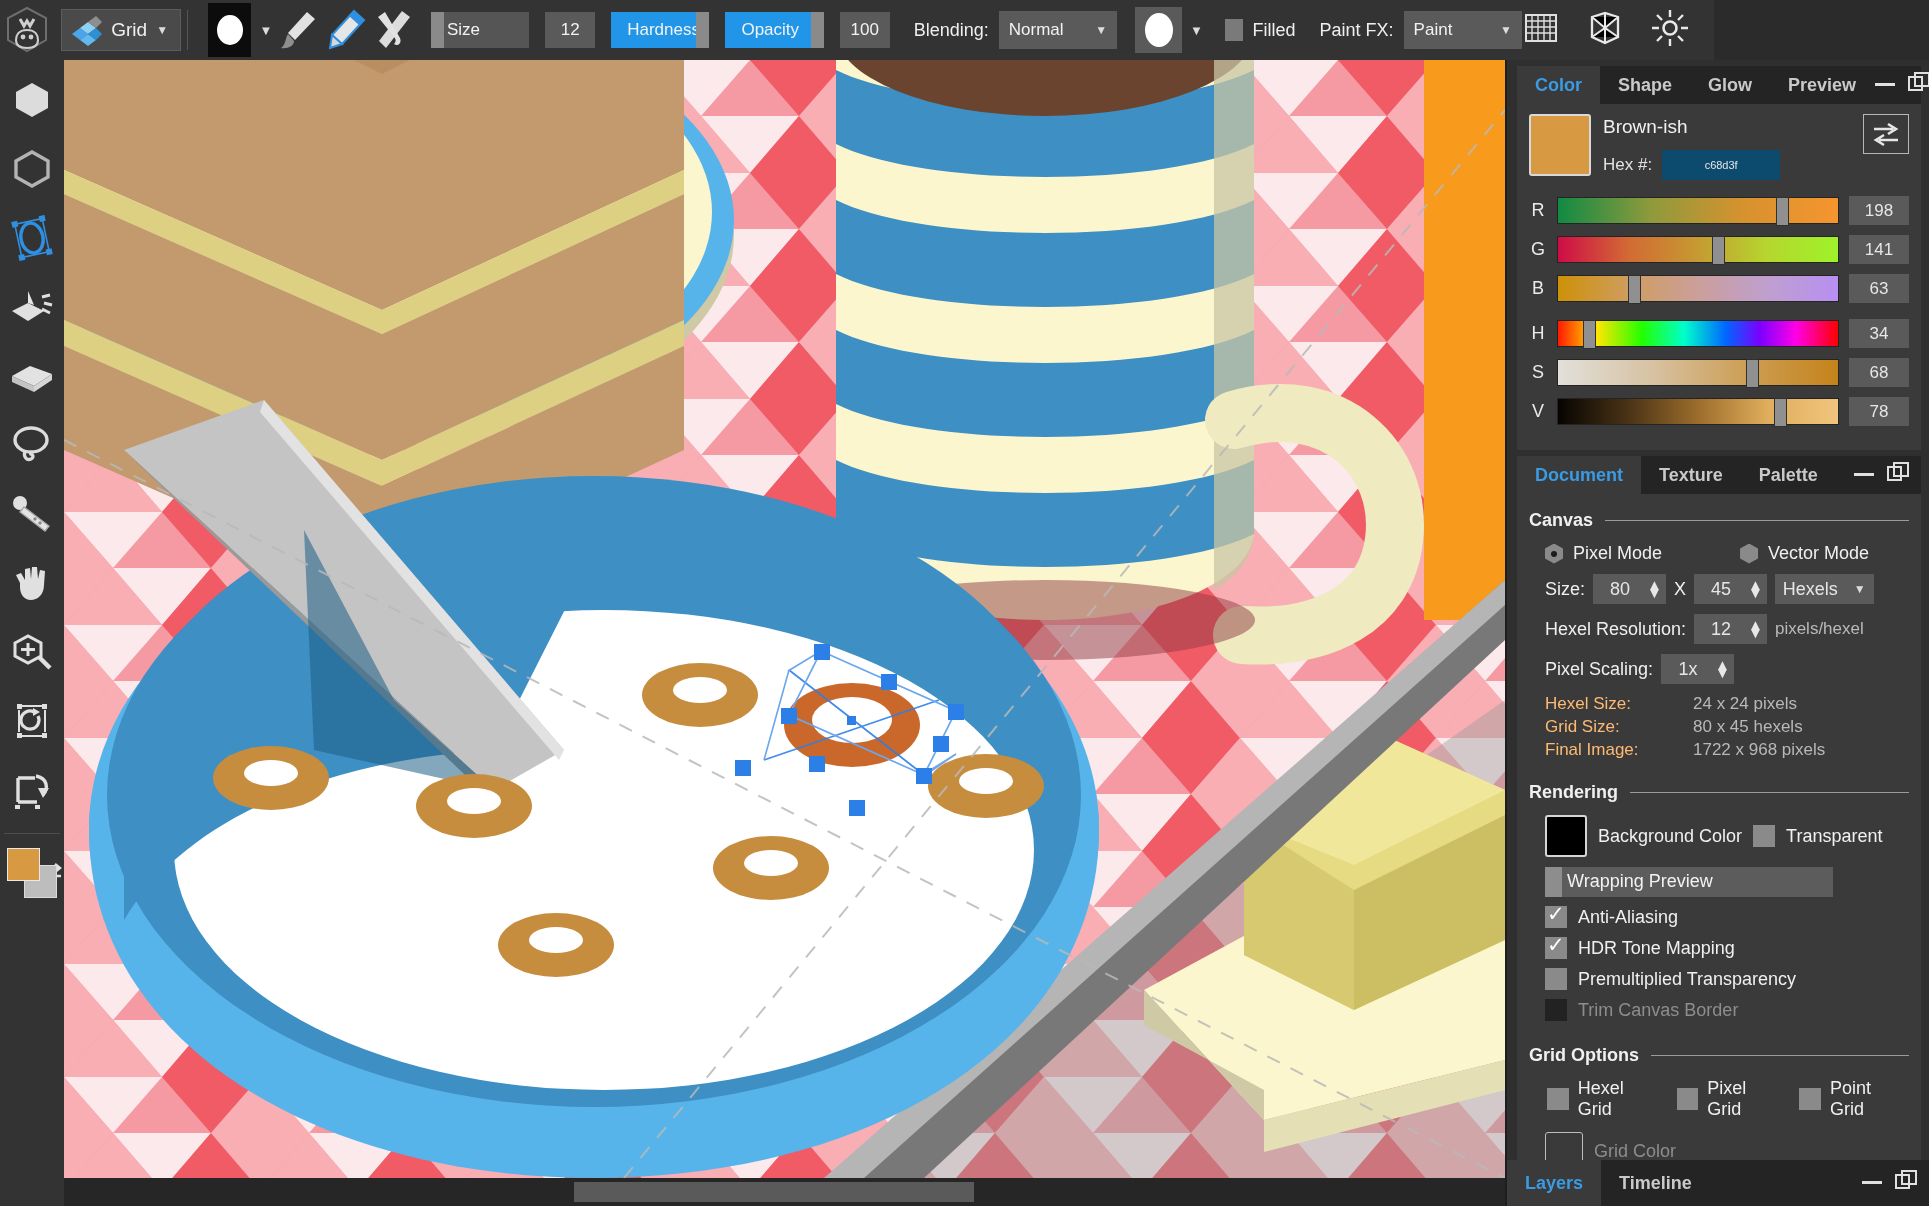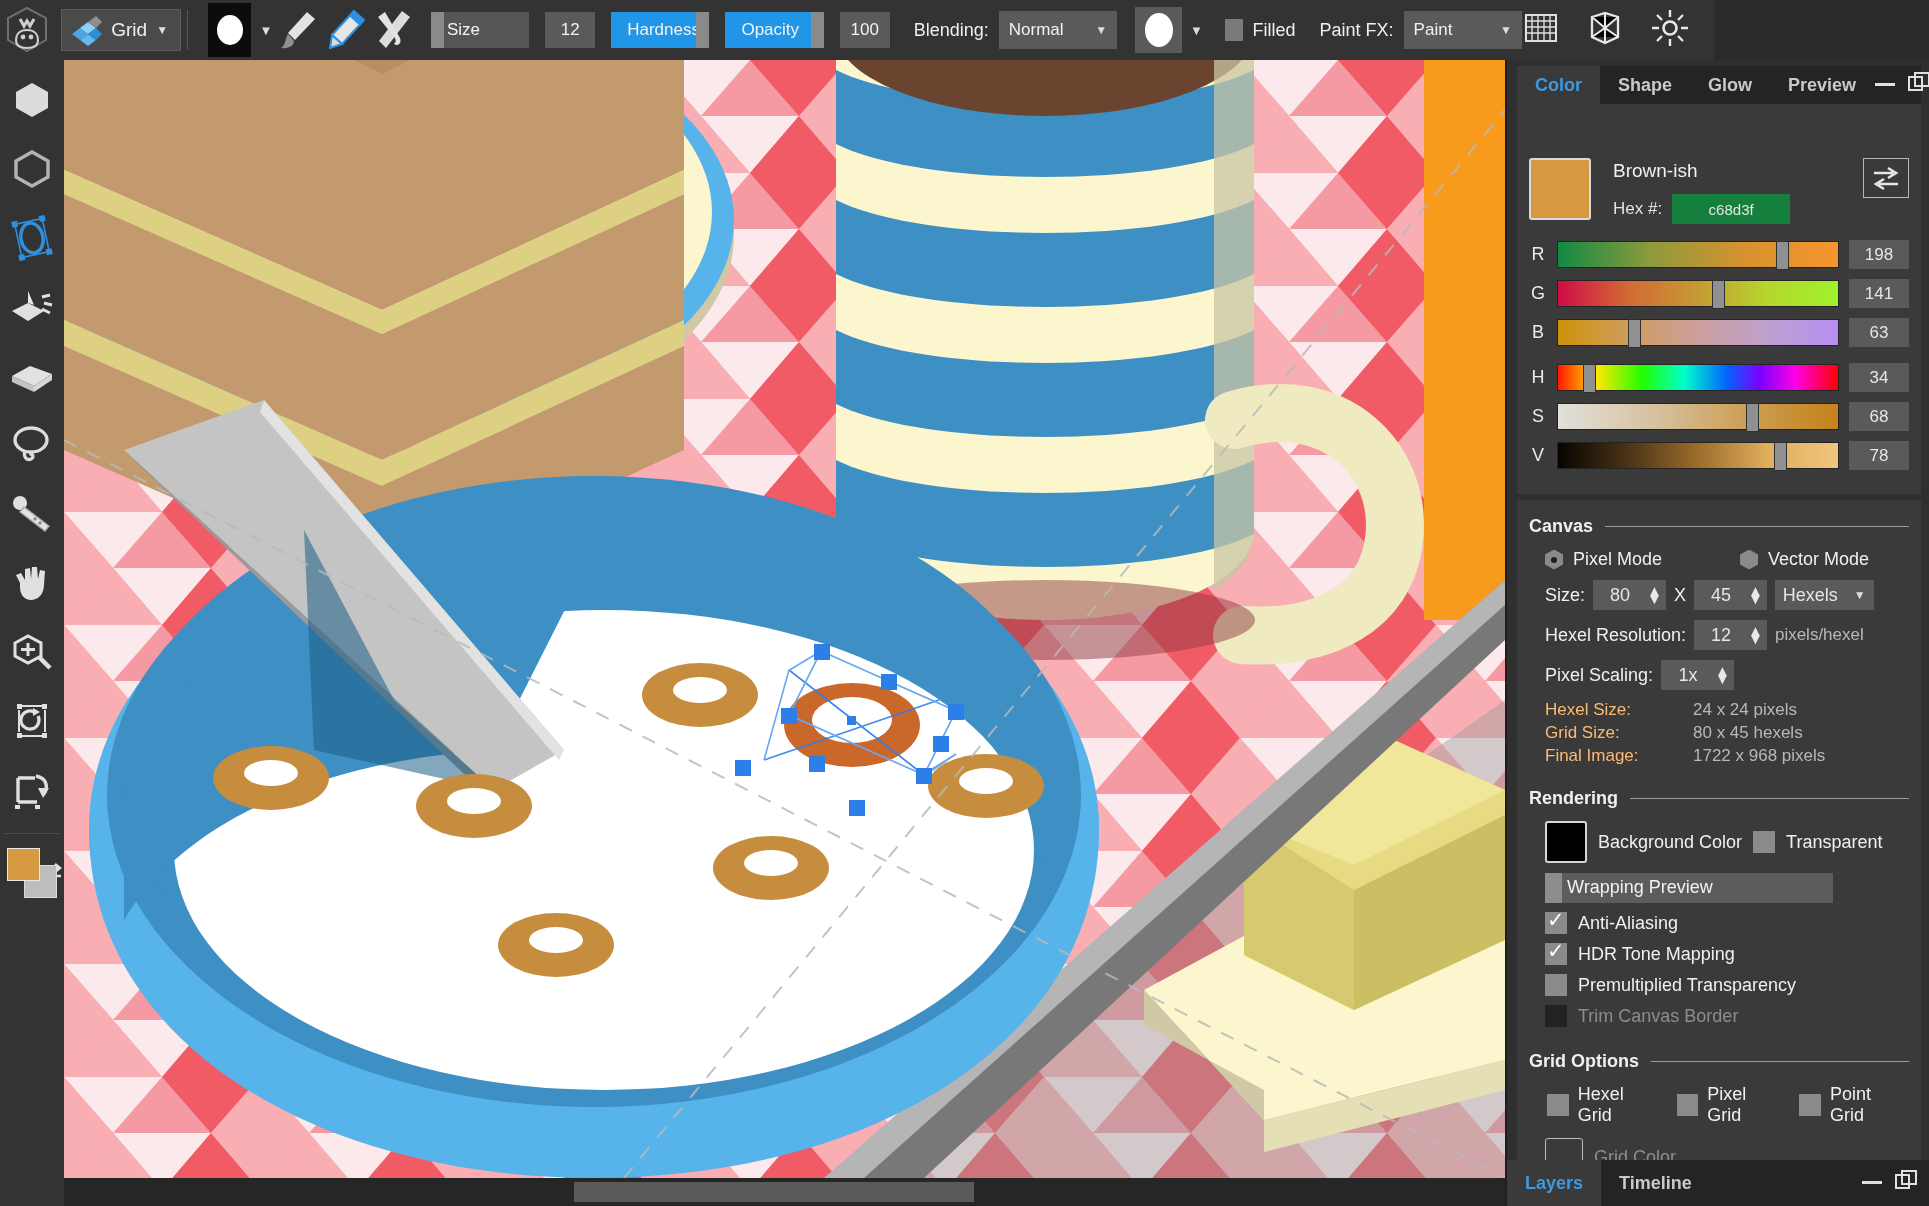--- a/index.html
+++ b/index.html
@@ -87,26 +87,26 @@
     background:#2f2f2f; border-left:2px solid #1e1e1e;
   }
   .panel{ background:#3a3a3a; margin:6px 8px 0 10px; }
   .ptabs{ display:flex; align-items:center; background:#242424; height:38px; }
   .ptab{ padding:0 18px; line-height:38px; font-size:18px; font-weight:bold; color:#c9c9c9; }
   .ptab.active{ color:#3b9ae1; background:#3a3a3a; }
   .ptabs .pcontrols{ margin-left:auto; display:flex; align-items:center; gap:12px; padding-right:12px;}
 
   .pbody{ padding:10px 12px 14px 12px; }
 
-  .colorrow{ display:flex; align-items:flex-start; gap:22px;margin-top:44px; }
+  .colorrow{ display:flex; align-items:flex-start; gap:12px; }
   .bigswatch{ width:62px; height:62px; background:#d79a43; border:2px solid #d9d9d9; border-radius:3px;}
   .cname{ font-size:19px; color:#f0f0f0; margin-top:2px;}
   .hexrow{ display:flex; align-items:center; gap:10px; margin-top:12px;}
   .hexlabel{ font-size:17px; color:#e2e2e2;}
-  .hexbox{ width:118px; height:30px; background:#15803d; display:flex; align-items:center; justify-content:center; font-size:15px;}
+  .hexbox{ width:118px; height:30px; background:#0c4a6e; display:flex; align-items:center; justify-content:center; font-size:11px;}
   .swapbtn{ margin-left:auto; width:46px; height:40px; border:1px solid #b7b7b7; display:flex; align-items:center; justify-content:center;}
 
   .sliders{ margin-top:16px; }
   .srow{ display:flex; align-items:center; gap:10px; margin-bottom:10px;}
   .srow.gap{ margin-top:16px;}
   .sname{ width:18px; font-size:18px; color:#eaeaea; text-align:center;}
   .sbar{ position:relative; flex:1; height:27px; border:1px solid #242424;}
   .sknob{ position:absolute; top:-1px; width:13px; height:29px; background:#909090; border:1px solid #303030;}
   .sval{ width:60px; height:29px; background:#5a5a5a; display:flex; align-items:center; justify-content:center; font-size:17px;}
 
@@ -617,20 +617,38 @@
           <div class="sbar" style="background:linear-gradient(to right,#060401,#4a3316,#9c6d2c,#e0ae5c,#f0c57e);">
             <div class="sknob" style="left:77%"></div>
           </div>
           <div class="sval">78</div>
         </div>
       </div>
     </div>
   </div>
 
   <div class="panel">
+    <div class="ptabs">
+      <div class="ptab active">Document</div>
+      <div class="ptab">Texture</div>
+      <div class="ptab">Palette</div>
+      <div class="pcontrols">
+        <span>
+          <svg width="22" height="12" viewBox="0 0 22 12">
+              <rect x="1" y="5" width="20" height="3" fill="#e0e0e0"></rect>
+            </svg>
+        </span>
+        <span>
+          <svg width="22" height="22" viewBox="0 0 22 22">
+            <rect x="1" y="5" width="13" height="13" fill="none" stroke="#e0e0e0" stroke-width="2"></rect>
+            <rect x="7" y="1" width="14" height="13" fill="none" stroke="#e0e0e0" stroke-width="2"></rect>
+          </svg>
+        </span>
+      </div>
+    </div>
 
     <div class="pbody">
 
       <div class="sectitle">
         <span class="t">Canvas</span>
         <span class="rule"></span>
       </div>
 
       <div style="display:flex;gap:78px;margin-left:16px;">
         <div class="radio-row" style="margin:0;">

